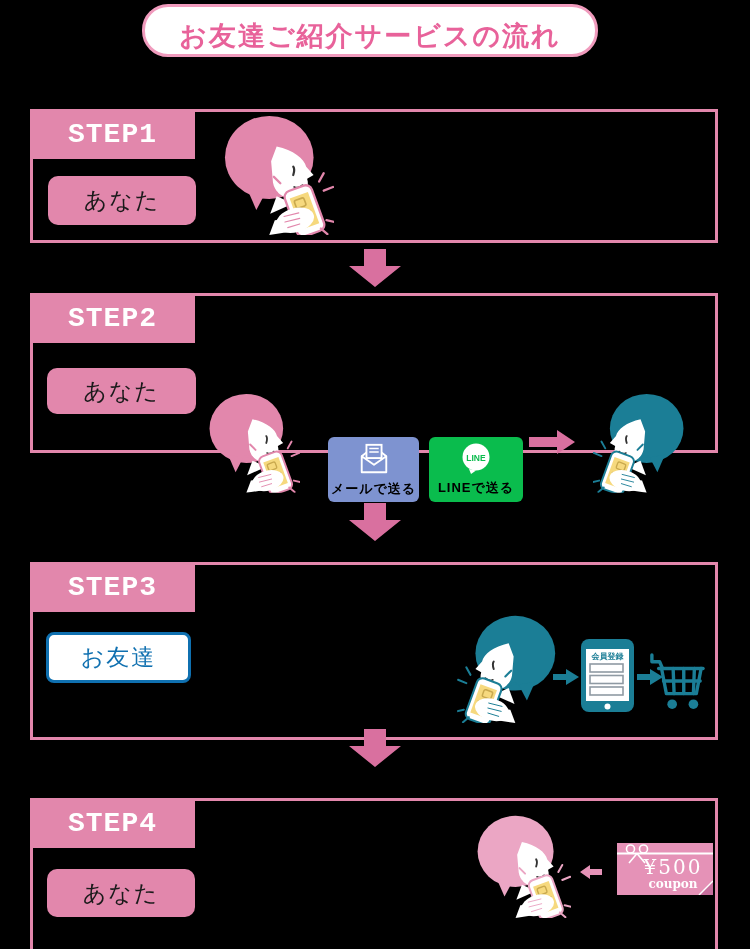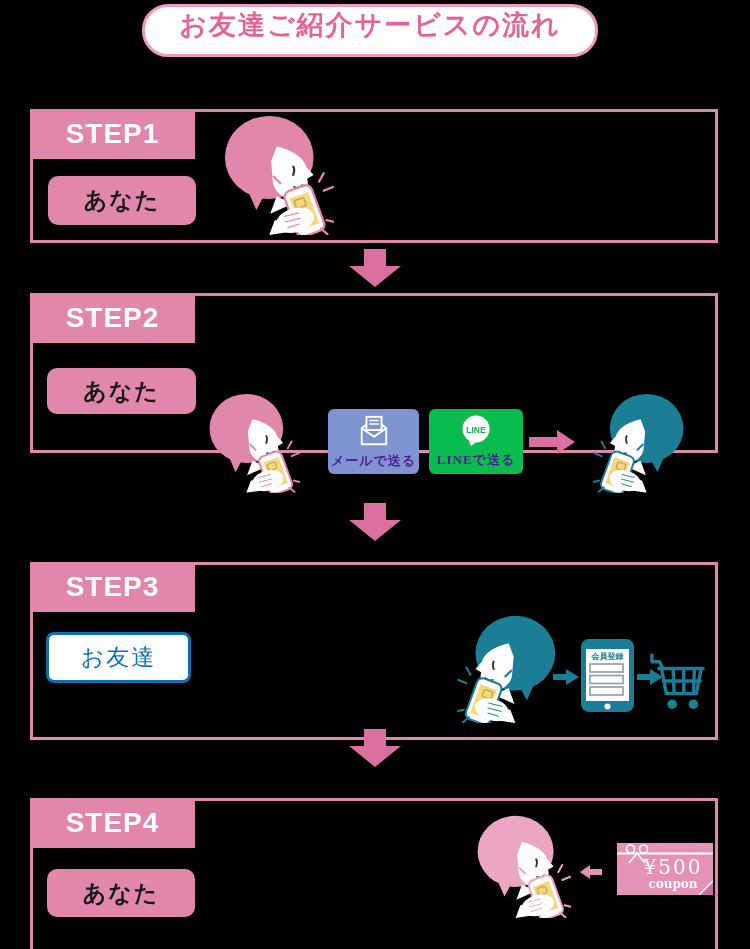--- a/index.html
+++ b/index.html
@@ -2,52 +2,52 @@
 <html style="--background: #000000; --pink: #e287ac; --pinkDeep: #d9709f; --titlePink: #e8629a; --pillBorder: #f09bbd; --teal: #1b7e96; --blueButton: #7e93d0; --greenButton: #0abc4d; --blueLabel: #0f70b0; --screenYellow: #f6d97e; --screenDetail: #c9a94e; --lightPink: #eba6c4; --couponPink: #e592b7; --couponFold: #c76f9d; --labelText: #1a1a1a;"><head>
 <meta charset="utf-8">
 <style>
   html,body{margin:0;padding:0;background:#000;}
   .canvas{position:relative;width:750px;height:949px;background:var(--background,#000);
           font-family:"Liberation Sans","DejaVu Sans",sans-serif;overflow:hidden;}
 
   
   .title-pill{position:absolute;left:142px;top:4px;width:456px;height:53px;box-sizing:border-box;
     background:#fff;border:3px solid var(--pillBorder);border-radius:26px;
-    display:flex;align-items:flex-start;justify-content:center;}
+    display:flex;align-items:flex-end;justify-content:center;}
   .title-pill span{color:var(--titlePink);font-size:27px;font-weight:800;letter-spacing:2px;}
 
   
   .step-box{position:absolute;left:30px;width:688px;box-sizing:border-box;
     border:3px solid var(--pink);background:transparent;}
   .sb1{top:109px;height:134px;}
   .sb2{top:293px;height:160px;}
   .sb3{top:546px;height:178px;margin-top:16px;}
   .sb4{top:774px;height:169px;margin-top:24px;}
 
   .step-header{position:absolute;left:-3px;top:-3px;width:165px;height:50px;background:var(--pink);
     display:flex;align-items:center;justify-content:center;}
-  .step-header span{color:#fff;font-size:28px;font-weight:800;letter-spacing:1px;}
+  .step-header span{color:#fff;font-size:28px;font-weight:800;letter-spacing:1px;font-family:Liberation Mono, monospace;}
 
   .who-label{position:absolute;display:flex;align-items:center;justify-content:center;
     border-radius:10px;box-sizing:border-box;}
   .who-label.pink{background:var(--pink);}
-  .who-label.pink span{color:var(--labelText);font-size:23px;font-weight:700;letter-spacing:2px;}
+  .who-label.pink span{color:var(--labelText);font-size:23px;font-weight:400;letter-spacing:2px;}
   .who-label.blue{background:#fff;border:3px solid var(--blueLabel);border-radius:8px;}
   .who-label.blue span{color:var(--blueLabel);font-size:23px;font-weight:400;letter-spacing:2px;}
 
   .abs{position:absolute;}
   .flip{transform:scaleX(-1);}
 
   
   .down-arrow{position:absolute;left:349px;width:52px;height:38px;}
 
   
   .send-btn{position:absolute;border:none;border-radius:6px;cursor:pointer;
-    display:flex;flex-direction:column;align-items:center;justify-content:center;gap:4px;padding:0;}
-  .send-btn .lbl{color:#4c1d95;font-size:13px;font-weight:700;letter-spacing:1px;font-family:Liberation Serif, serif;}
+    display:flex;flex-direction:column;align-items:center;justify-content:center;gap:4px;padding:0;margin-top:28px;}
+  .send-btn .lbl{color:#000000;font-size:13px;font-weight:700;letter-spacing:1px;}
   .btn-mail{background:var(--blueButton);}
   .btn-line{background:var(--greenButton);}
 
   svg text{font-family:"Liberation Sans","DejaVu Sans",sans-serif;}
   .coupon-amount{font-family:"DejaVu Serif","Liberation Serif",serif;}
 </style>
 </head>
 <body>
 
 <svg width="0" height="0" style="position:absolute" aria-hidden="true">

